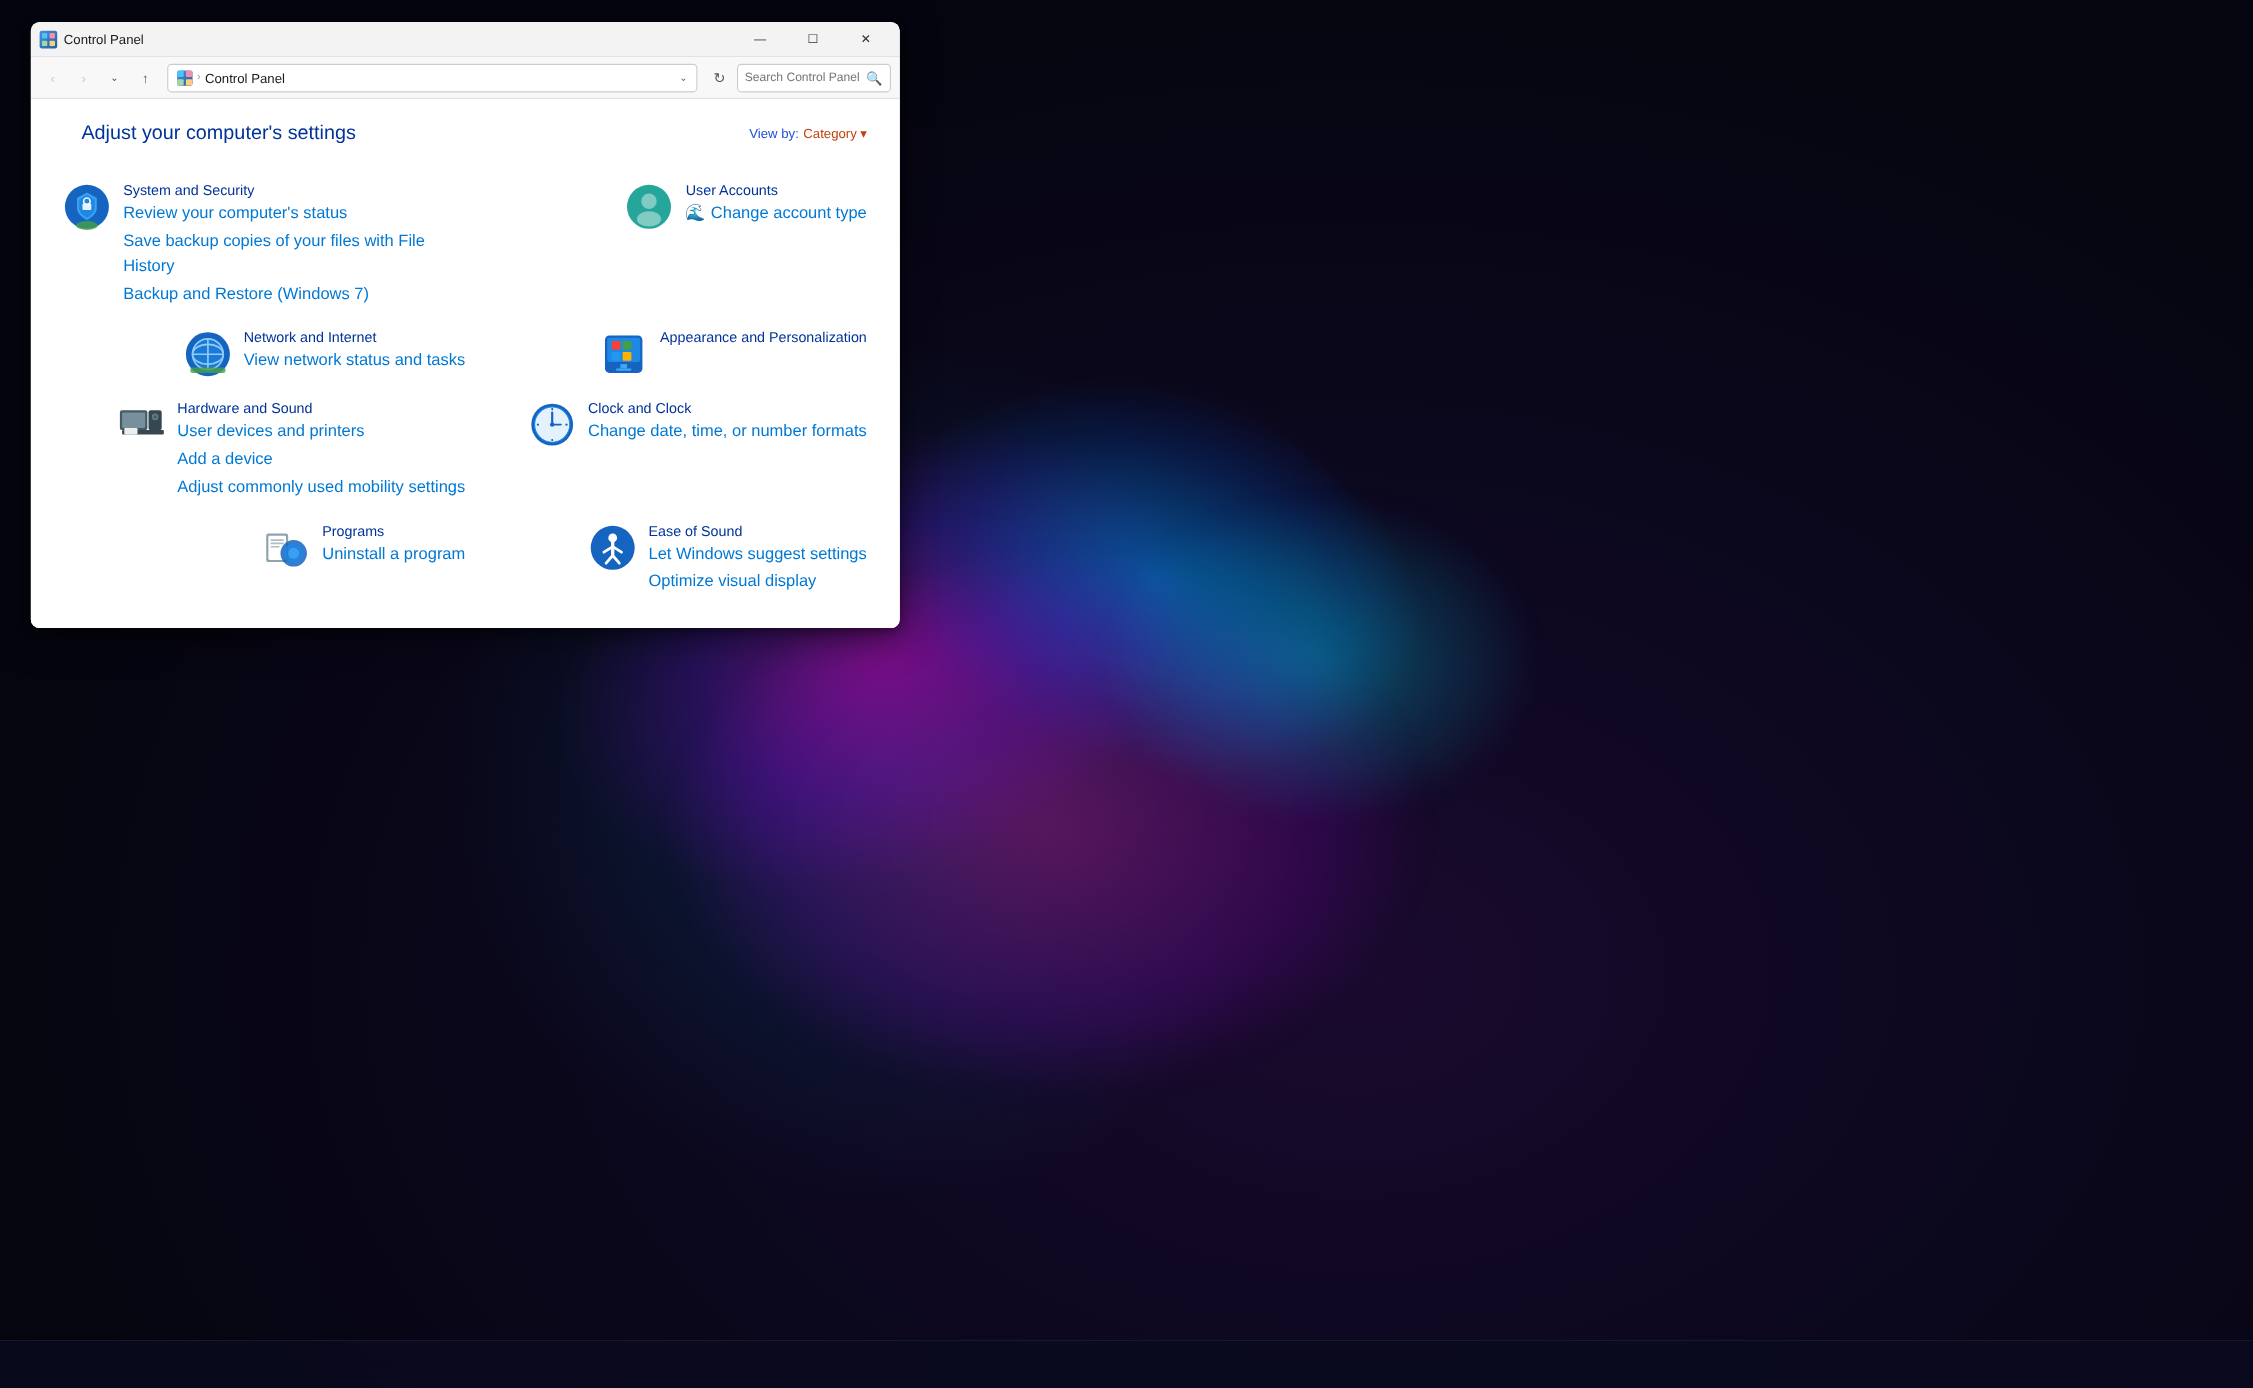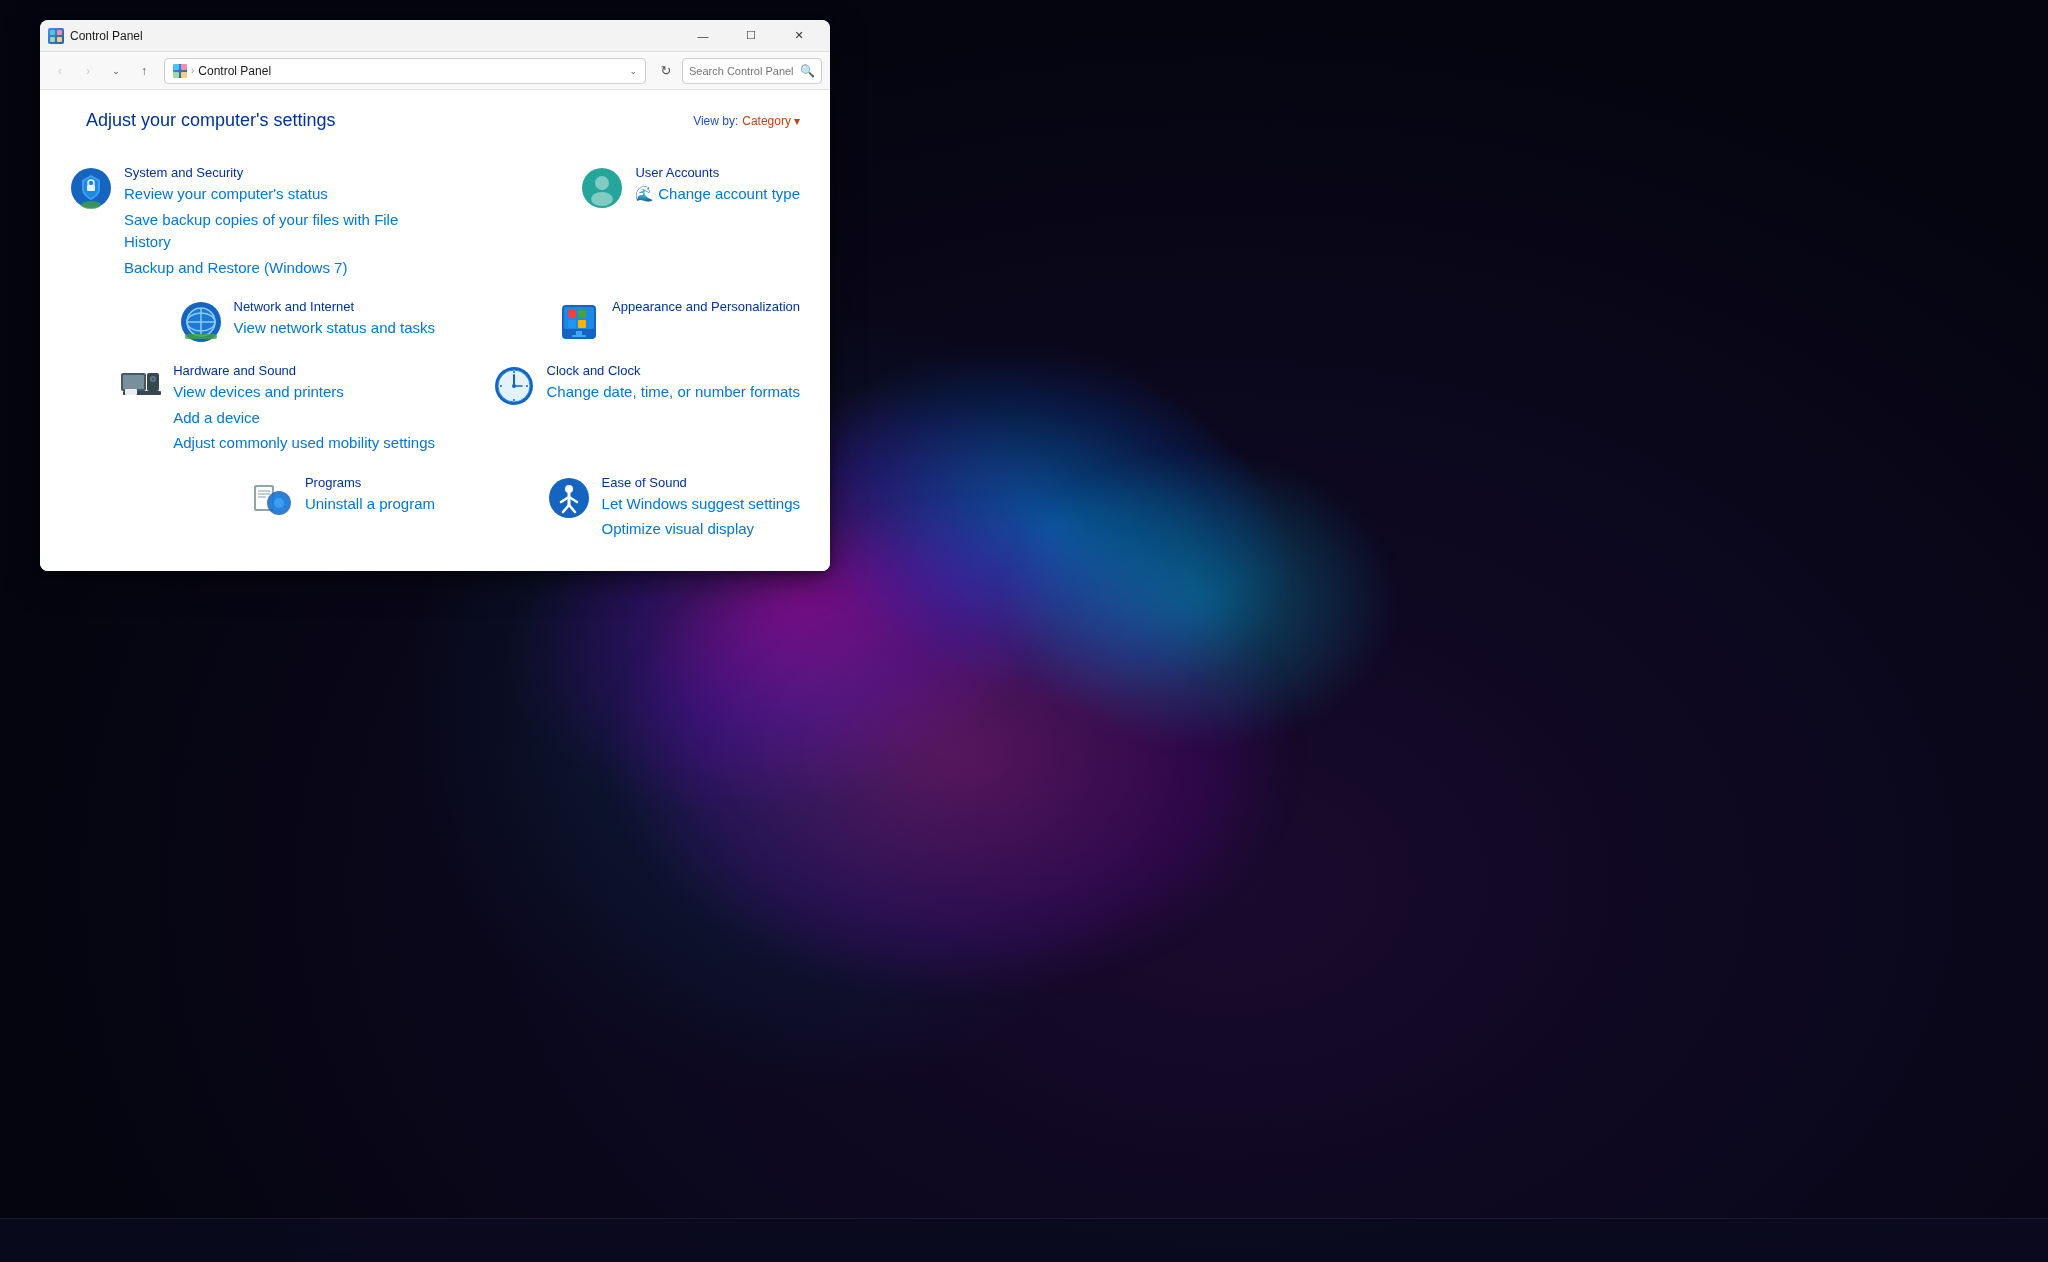--- a/index.html
+++ b/index.html
@@ -75,21 +75,21 @@
       border-radius: 50%;
       top: 450px;
       left: 1000px;
       filter: blur(10px);
     }
 
     
     .window {
       position: absolute;
       top: 20px;
-      left: 40px;
+      left: 28px;
       width: 790px;
       background: #fff;
       border-radius: 8px;
       box-shadow: 0 8px 32px rgba(0,0,0,0.5), 0 2px 8px rgba(0,0,0,0.3);
       overflow: hidden;
     }
 
     
     .title-bar {
       display: flex;
@@ -502,21 +502,21 @@
             <rect x="28" y="8" width="12" height="18" rx="2" fill="#37474f"></rect>
             <circle cx="34" cy="14" r="3" fill="#607d8b"></circle>
             <circle cx="34" cy="14" r="1.5" fill="#455a64"></circle>
             <rect x="4" y="26" width="38" height="4" rx="1" fill="#37474f"></rect>
 
             <rect x="6" y="24" width="12" height="6" rx="1" fill="white" opacity="0.9"></rect>
           </svg>
         </div>
         <div class="category-text">
           <span class="category-name">Hardware and Sound</span>
-          <span class="category-link">View devices and printers</span>
+          <span class="category-link">User devices and printers</span>
           <span class="category-link">Add a device</span>
           <span class="category-link">Adjust commonly used mobility settings</span>
         </div>
       </div>
 
       <div class="category-item">
         <div class="category-icon">
           <svg width="42" height="42" viewBox="0 0 42 42">
             <circle cx="21" cy="21" r="19" fill="#1565c0"></circle>
             <circle cx="21" cy="21" r="16" fill="#e3f2fd"></circle>

